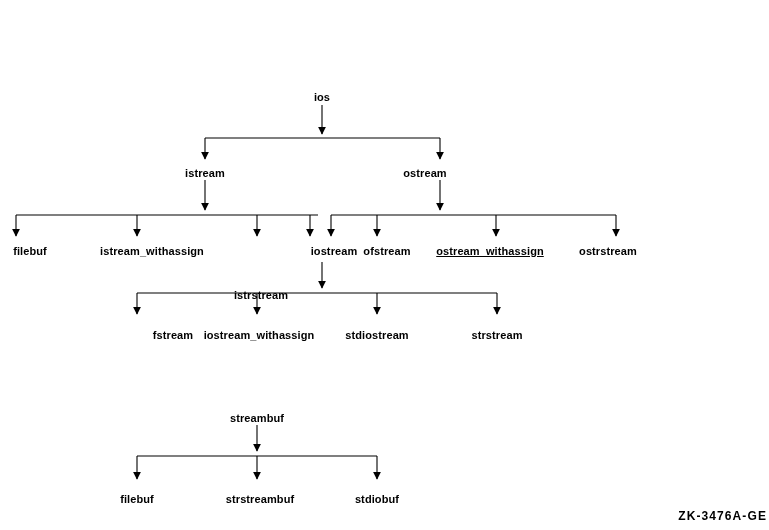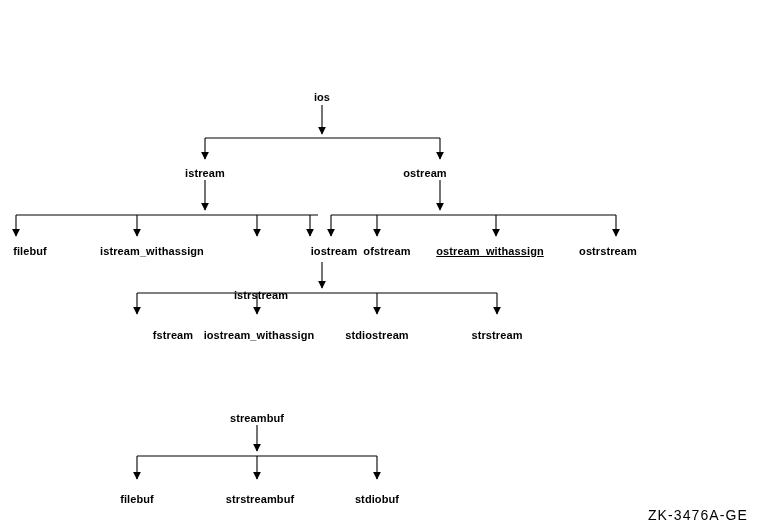--- a/index.html
+++ b/index.html
@@ -28,25 +28,25 @@
     font-size: 11px;
     font-weight: bold;
     color: #000000;
     white-space: nowrap;
     transform: translateX(-50%);
     letter-spacing: 0.1px;
     line-height: 12px;
   }
   .fig-id {
     position: absolute;
-    right: 21px;
+    right: 2px;
     bottom: 7px;
     font-family: "Liberation Sans", sans-serif;
-    font-size: 14px;
-    font-weight: normal;
+    font-size: 12px;
+    font-weight: bold;
     letter-spacing: 1.1px;
     color: #000000;
     white-space: nowrap;
   }
   svg { display: block; }
   .edge { stroke: #000000; stroke-width: 1.1px; fill: none; }
   .arrowhead { fill: #000000; }
 </style>
 </head>
 <body>

